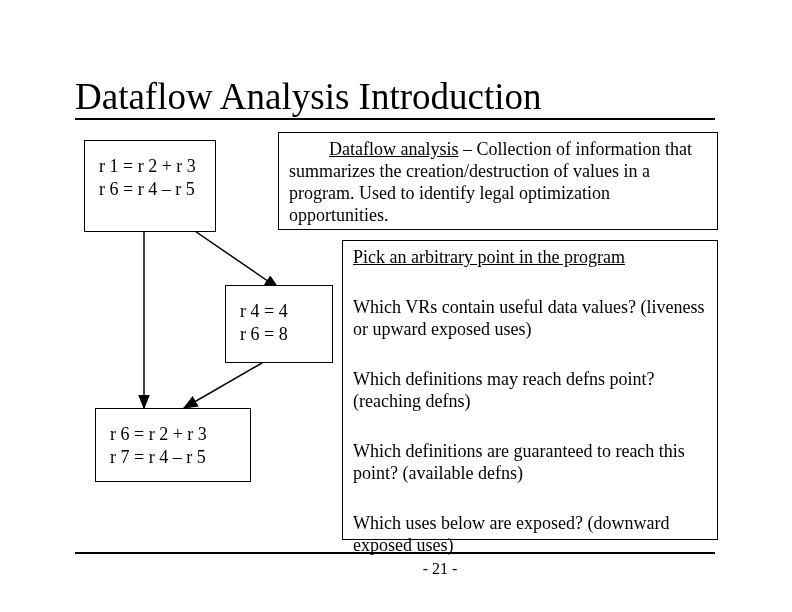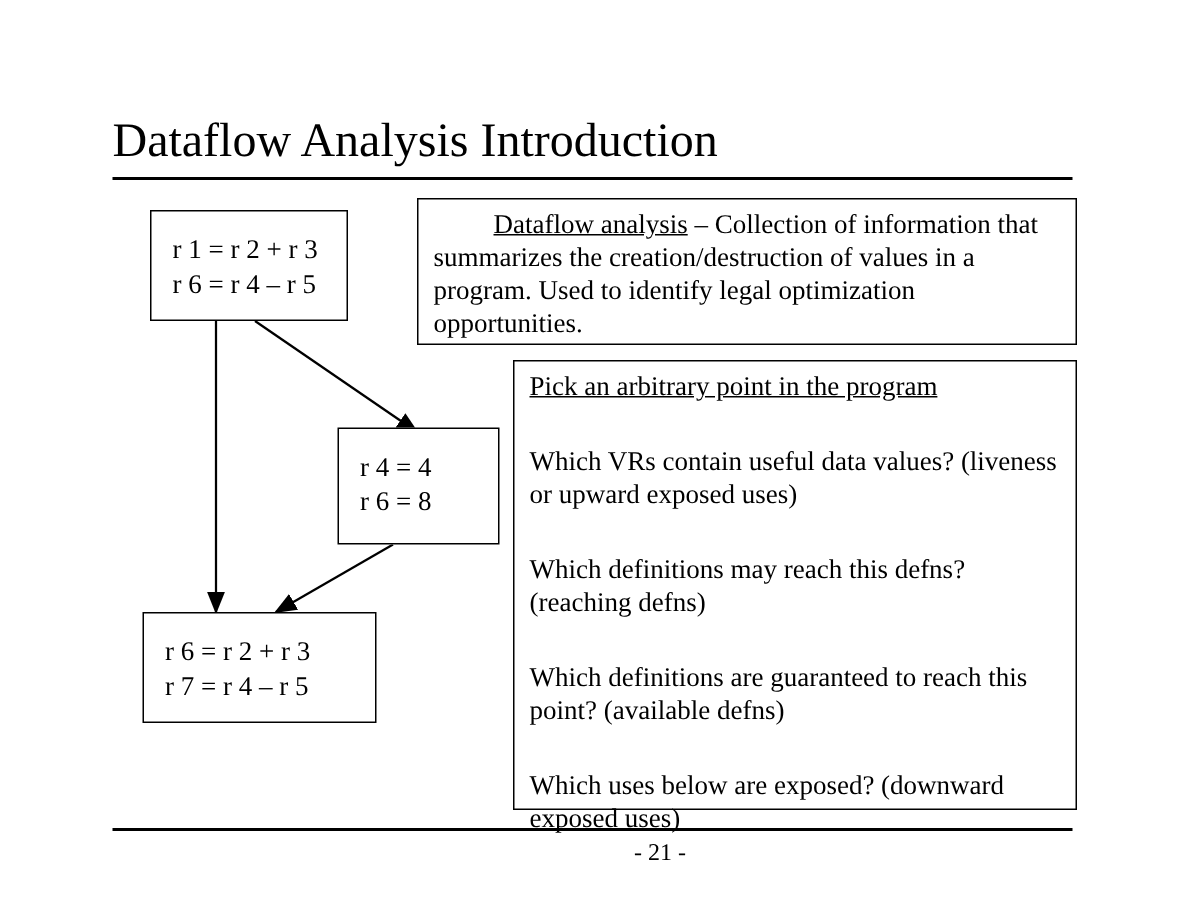--- a/index.html
+++ b/index.html
@@ -1,21 +1,21 @@
 <!DOCTYPE html>
 <html><head>
 <meta charset="utf-8">
 <style>
   * { box-sizing: border-box; margin: 0; padding: 0; }
   html, body { width: 792px; height: 612px; background: #fff; font-family: "Times New Roman", Times, serif; color: #000; }
   .page { position: relative; width: 792px; height: 612px; }
-  .title { position: absolute; left: 75px; top: 75px; font-size: 32px; }
+  .title { position: absolute; left: 75px; top: 75px; font-size: 37px; }
   .title-rule { position: absolute; left: 75px; top: 118px; width: 640px; height: 0; border-top: 2px solid #000; }
   .box { position: absolute; border: 1.5px solid #000; background: #fff; }
-  .box-a { left: 100px; top: 140px; width: 132px; height: 74px; }
+  .box-a { left: 84px; top: 140px; width: 132px; height: 92px; }
   .box-b { left: 225px; top: 285px; width: 108px; height: 78px; }
   .box-c { left: 95px; top: 408px; width: 156px; height: 74px; }
   .box-def { left: 278px; top: 132px; width: 440px; height: 98px; padding: 6px 10px; }
   .box-q { left: 342px; top: 240px; width: 376px; height: 300px; padding: 6px 10px; }
   .code { font-size: 18px; line-height: 1.25; padding: 14px 14px; white-space: pre; }
   .def-term { text-decoration: underline; margin-left: 40px; }
   .def-text, .q-head, .q-text { font-size: 18px; line-height: 1.22; }
   .q-head { text-decoration: underline; margin-bottom: 2px; }
   .q-text { margin-bottom: 14px; margin-top: 28px; }
   .bottom-rule { position: absolute; left: 75px; top: 552px; width: 640px; height: 0; border-top: 2px solid #000; }
@@ -58,21 +58,21 @@
 
   <div class="box box-def">
     <span class="def-text">
       <span class="def-term">Dataflow analysis</span><span> – Collection of information that summarizes the creation/destruction of values in a program.  Used to identify legal optimization opportunities.</span>
     </span>
   </div>
 
   <div class="box box-q">
     <div class="q-head">Pick an arbitrary point in the program</div>
     <div class="q-text">Which VRs contain useful  data values? (liveness or upward exposed uses)</div>
-    <div class="q-text">Which definitions may reach this defns? (reaching defns)</div>
+    <div class="q-text">Which definitions may reach defns point? (reaching defns)</div>
     <div class="q-text">Which definitions are guaranteed to reach this point? (available defns)</div>
     <div class="q-text">Which uses below are exposed? (downward exposed uses)</div>
   </div>
 
   <div class="bottom-rule"></div>
   <div class="page-num">- 21 -</div>
 
 </div>
 
 </body></html>

